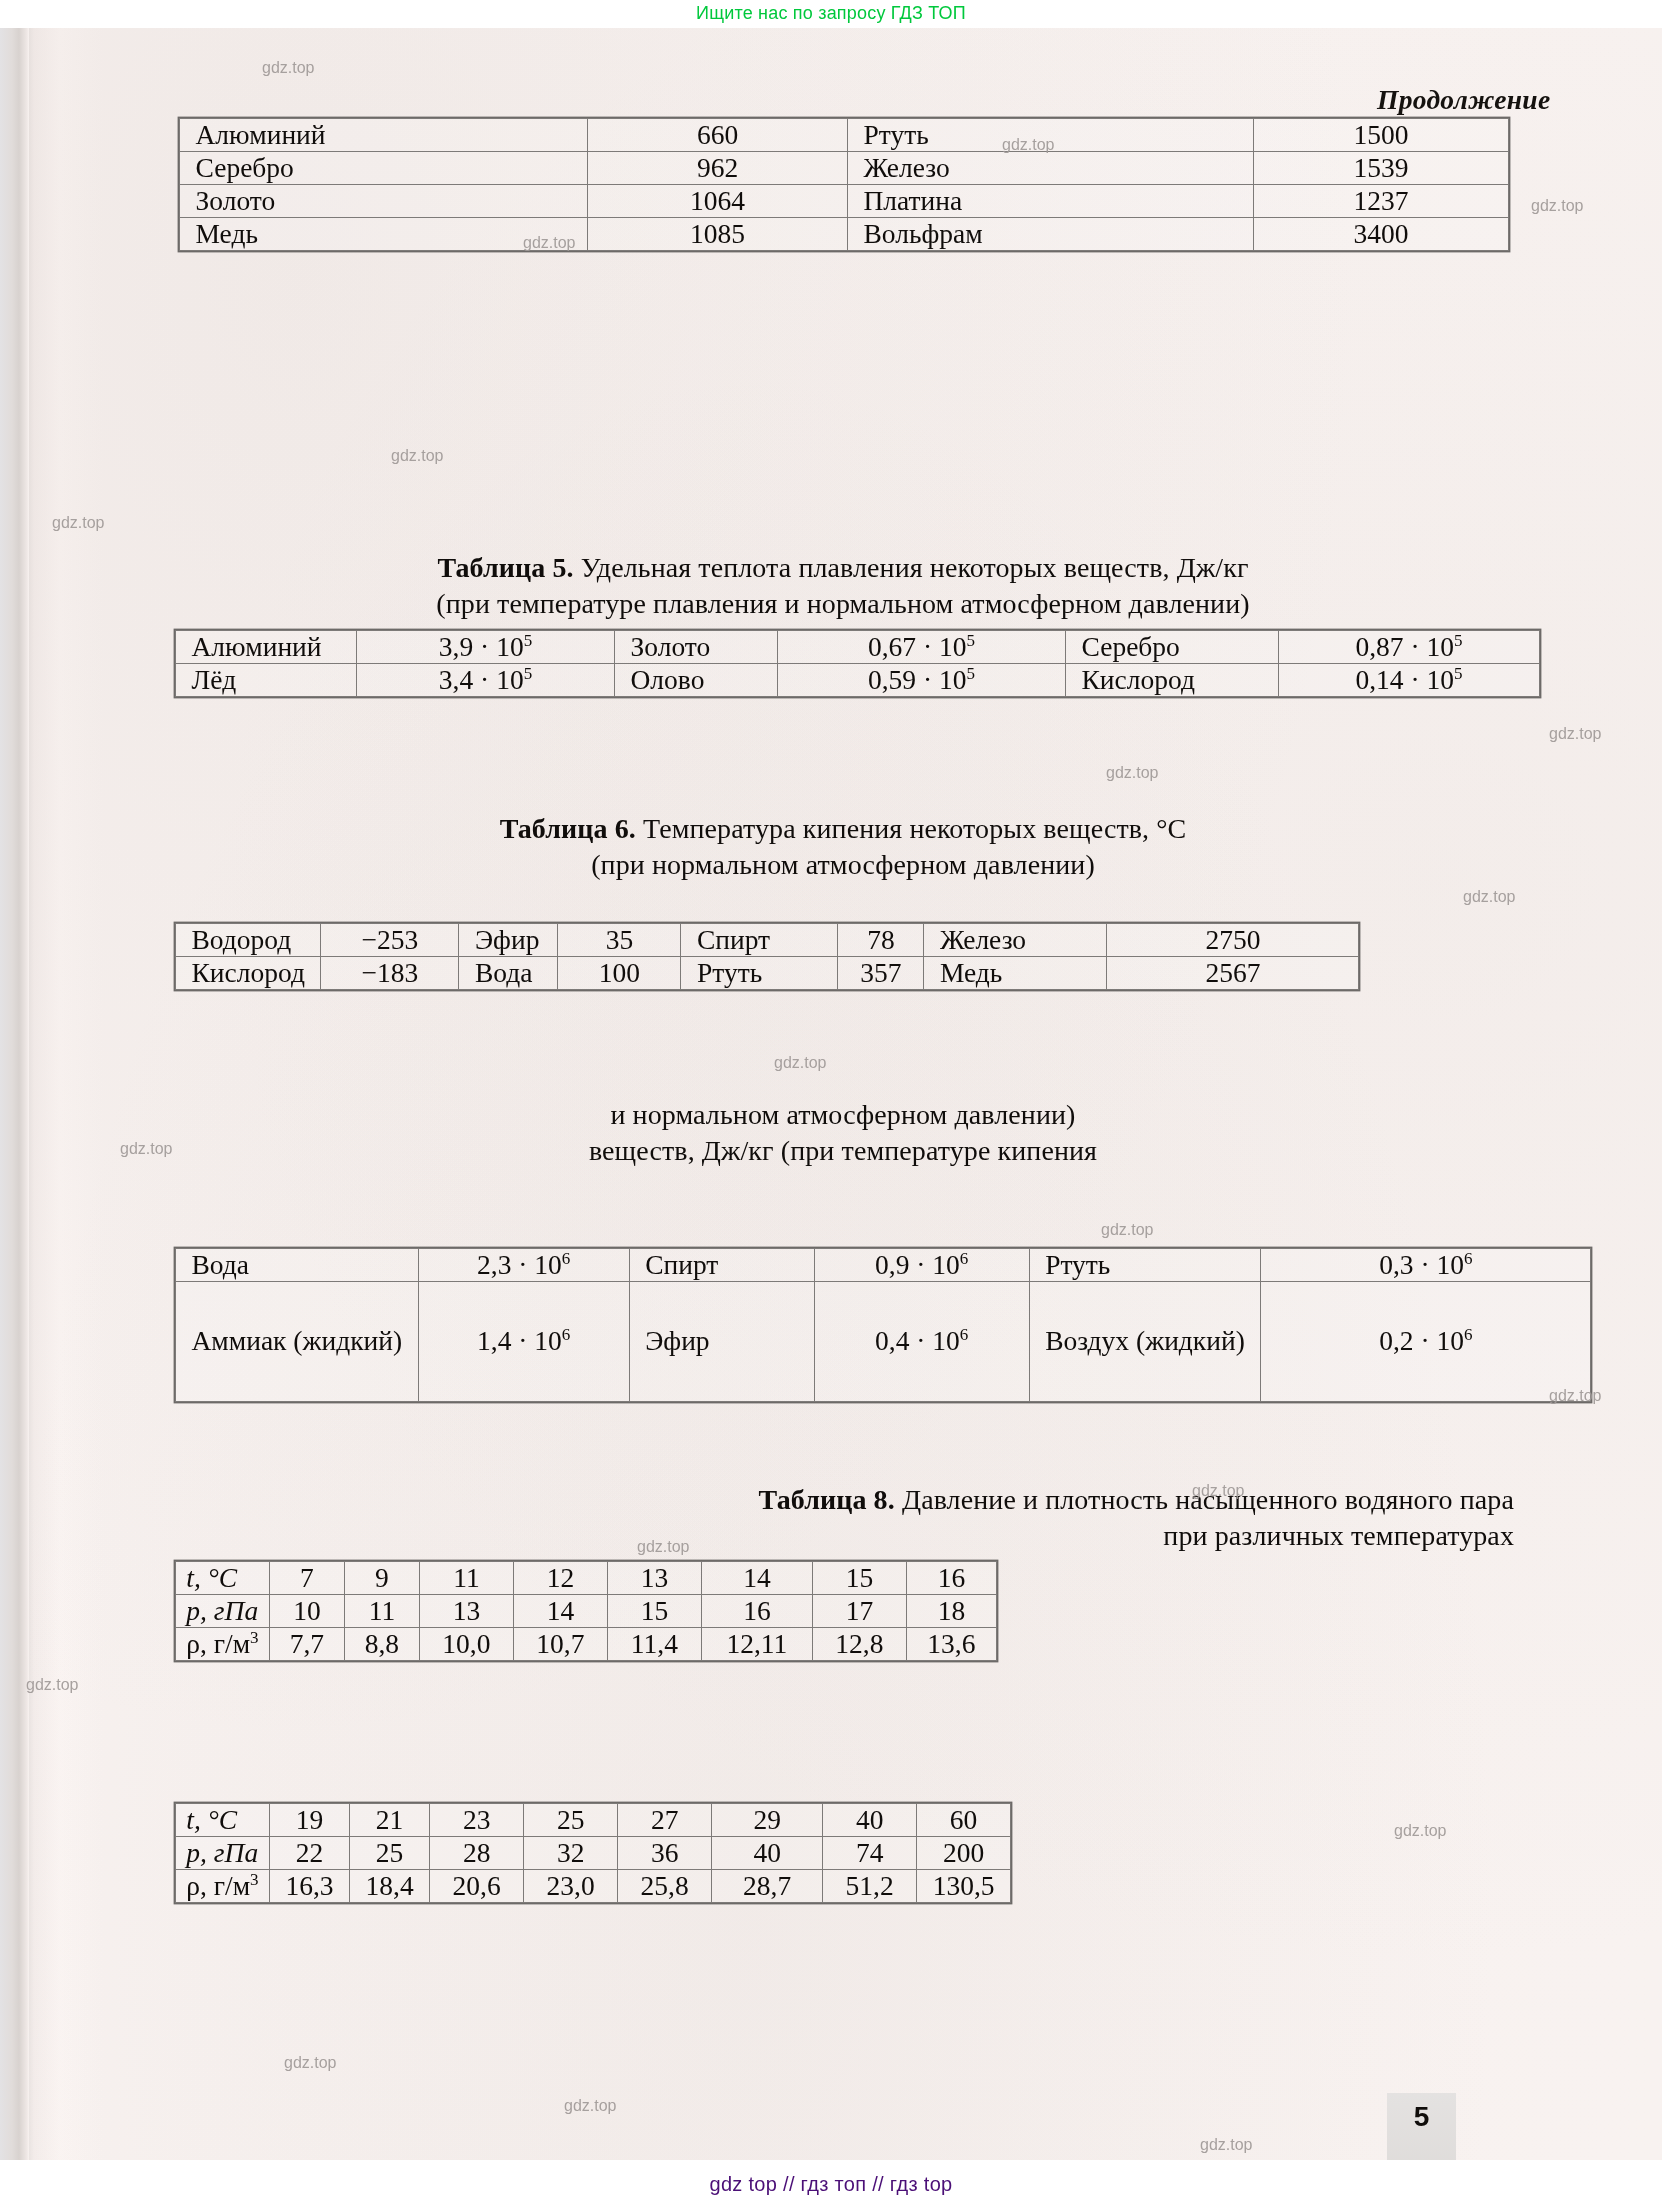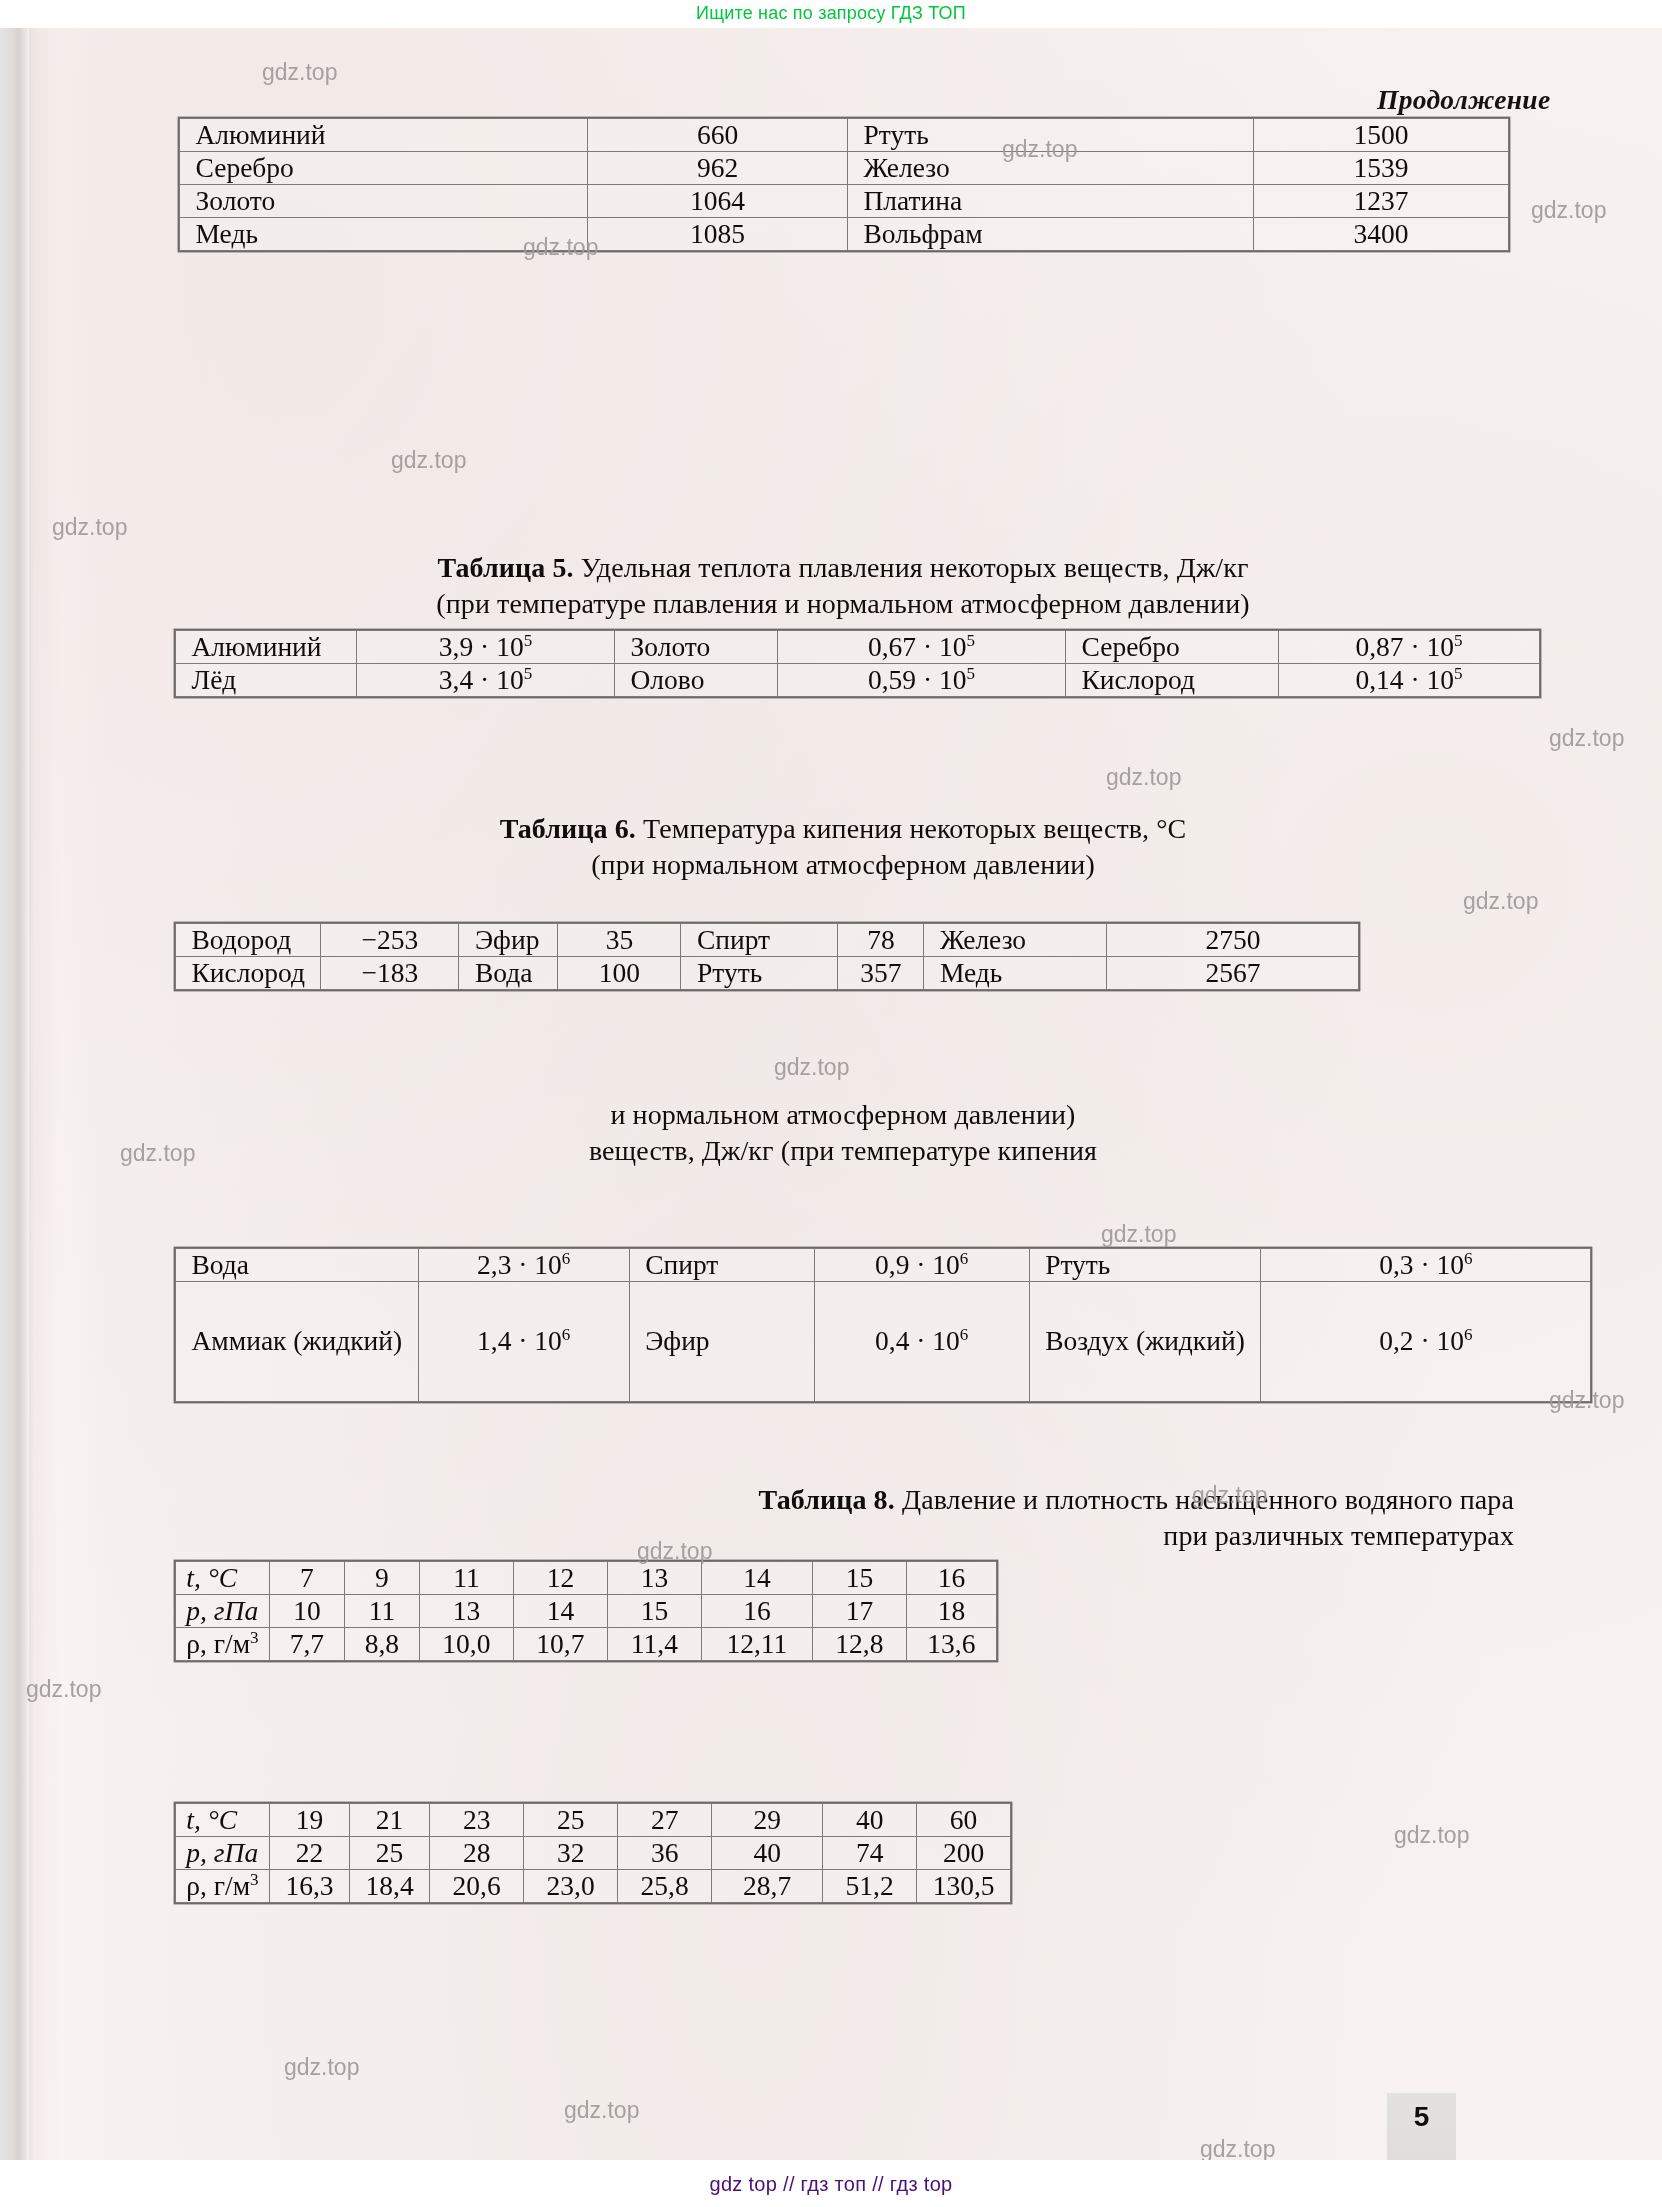--- a/index.html
+++ b/index.html
@@ -39,21 +39,21 @@
   .gutter{
     position:absolute; top:0; left:0; width:29px; height:100%;
     background:linear-gradient(90deg,#e3e2e4 0px,#e1dcda 12px,#d8d2cf 19px,#efe8e6 27px,#f8f2f0 29px);
     z-index:2;
   }
 
   
   .wm{
     position:absolute;
     font-family:"Liberation Sans", sans-serif;
-    color:#a09a98; font-size:23px; white-space:nowrap;
+    color:#a09a98; font-size:16px; white-space:nowrap;
     z-index:25; opacity:.92; pointer-events:none;
   }
 
   
   .blk{ position:absolute; z-index:10; }
 
   .contd{
     font-family:"Liberation Serif", serif;
     font-style:italic; font-weight:700; font-size:27.5px; color:#15120f;
     letter-spacing:0.3px;

